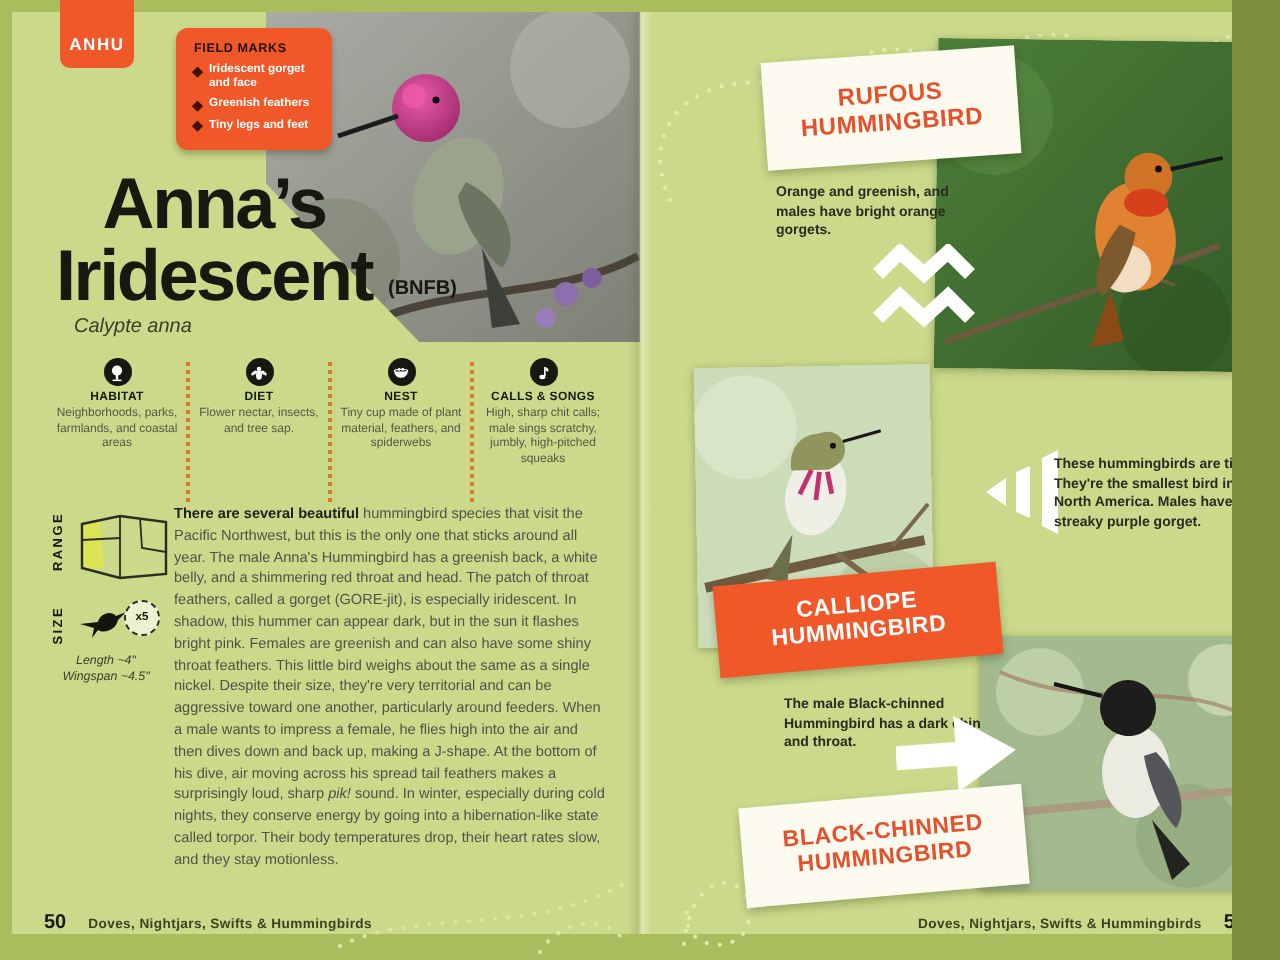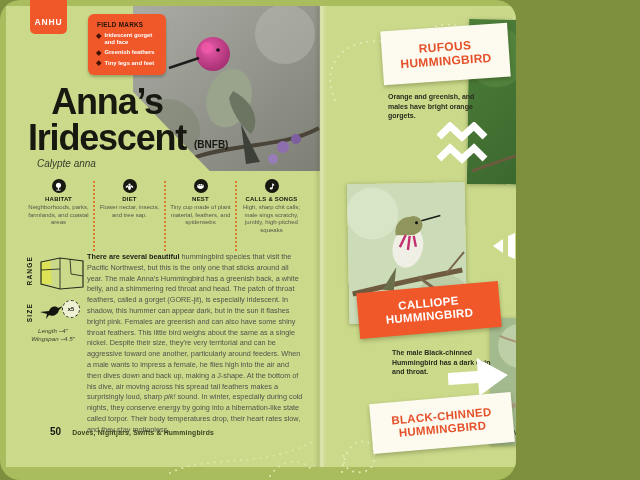--- a/index.html
+++ b/index.html
@@ -1,17 +1,17 @@
 <!DOCTYPE html>
 <html><head>
 <meta charset="utf-8">
 <style>
   html,body{margin:0;padding:0;background:#7e8f3e;}
-  .stage{position:relative;width:516px;height:480px;background:#a9bc5e;overflow:hidden;
-         font-family:"Liberation Sans",sans-serif;border-radius:20px;-webkit-font-smoothing:antialiased;}
+  .stage{position:relative;width:616px;height:480px;background:#a9bc5e;overflow:hidden;
+         font-family:"Liberation Sans",sans-serif;-webkit-font-smoothing:antialiased;}
   .spread{position:absolute;left:6px;top:6px;width:628px;height:461px;background:#cbd98b;}
   .abs{position:absolute;}
   .photo{position:absolute;overflow:hidden;box-shadow:0 1px 4px rgba(50,60,15,.35);}
   
   .code-tab{position:absolute;left:30px;top:0;width:37px;height:34px;background:#f0582a;
             border-radius:0 0 5px 5px;display:flex;align-items:flex-end;justify-content:center;
             color:#fff;font-weight:bold;font-size:8.5px;letter-spacing:.8px;padding-bottom:7px;
             box-sizing:border-box;z-index:6;}
   .fm-card{position:absolute;left:88px;top:14px;width:78px;background:#f0582a;border-radius:6px;
            padding:7px 7px 8px 9px;box-sizing:border-box;z-index:6;box-shadow:0 2px 3px rgba(40,40,10,.3);}
@@ -32,21 +32,21 @@
   .v-label{writing-mode:vertical-rl;transform:rotate(180deg);font-size:6.5px;font-weight:bold;
            letter-spacing:1.2px;color:#17180f;}
   .size-badge{position:absolute;left:62px;top:300px;width:16px;height:16px;border:1px dashed #2c2f1d;
               border-radius:50%;background:#eef0d2;display:flex;align-items:center;justify-content:center;
               font-size:5.8px;font-weight:bold;color:#17180f;}
   .measure{position:absolute;left:20px;top:327px;width:66px;text-align:center;font-style:italic;
            font-size:6.2px;line-height:8px;color:#3a3d2c;}
   .body-text{position:absolute;left:87px;top:252px;width:218px;font-size:7.3px;line-height:10.8px;
              color:#51524a;text-align:left;}
   .body-text b{color:#20221a;}
-  .footer{position:absolute;top:426px;display:flex;align-items:baseline;gap:11px;z-index:4;margin-left:28px;}
+  .footer{position:absolute;top:456px;display:flex;align-items:baseline;gap:11px;z-index:4;}
   .pg-num{font-size:10px;font-weight:bold;color:#17180f;}
   .pg-sec{font-size:6.8px;font-weight:bold;color:#39431f;letter-spacing:.2px;}
   
   .sticker{position:absolute;display:flex;align-items:center;justify-content:center;text-align:center;
            font-weight:bold;box-shadow:0 2px 4px rgba(40,50,10,.3);z-index:7;letter-spacing:.3px;}
   .sticker.white{background:#fdfaf0;color:#e4512a;}
   .sticker.orange{background:#f0582a;color:#fff;}
   .note{position:absolute;font-size:7px;font-weight:bold;color:#282c1e;line-height:9.6px;z-index:6;}
   .deco-icon{position:absolute;z-index:6;}
 </style>

